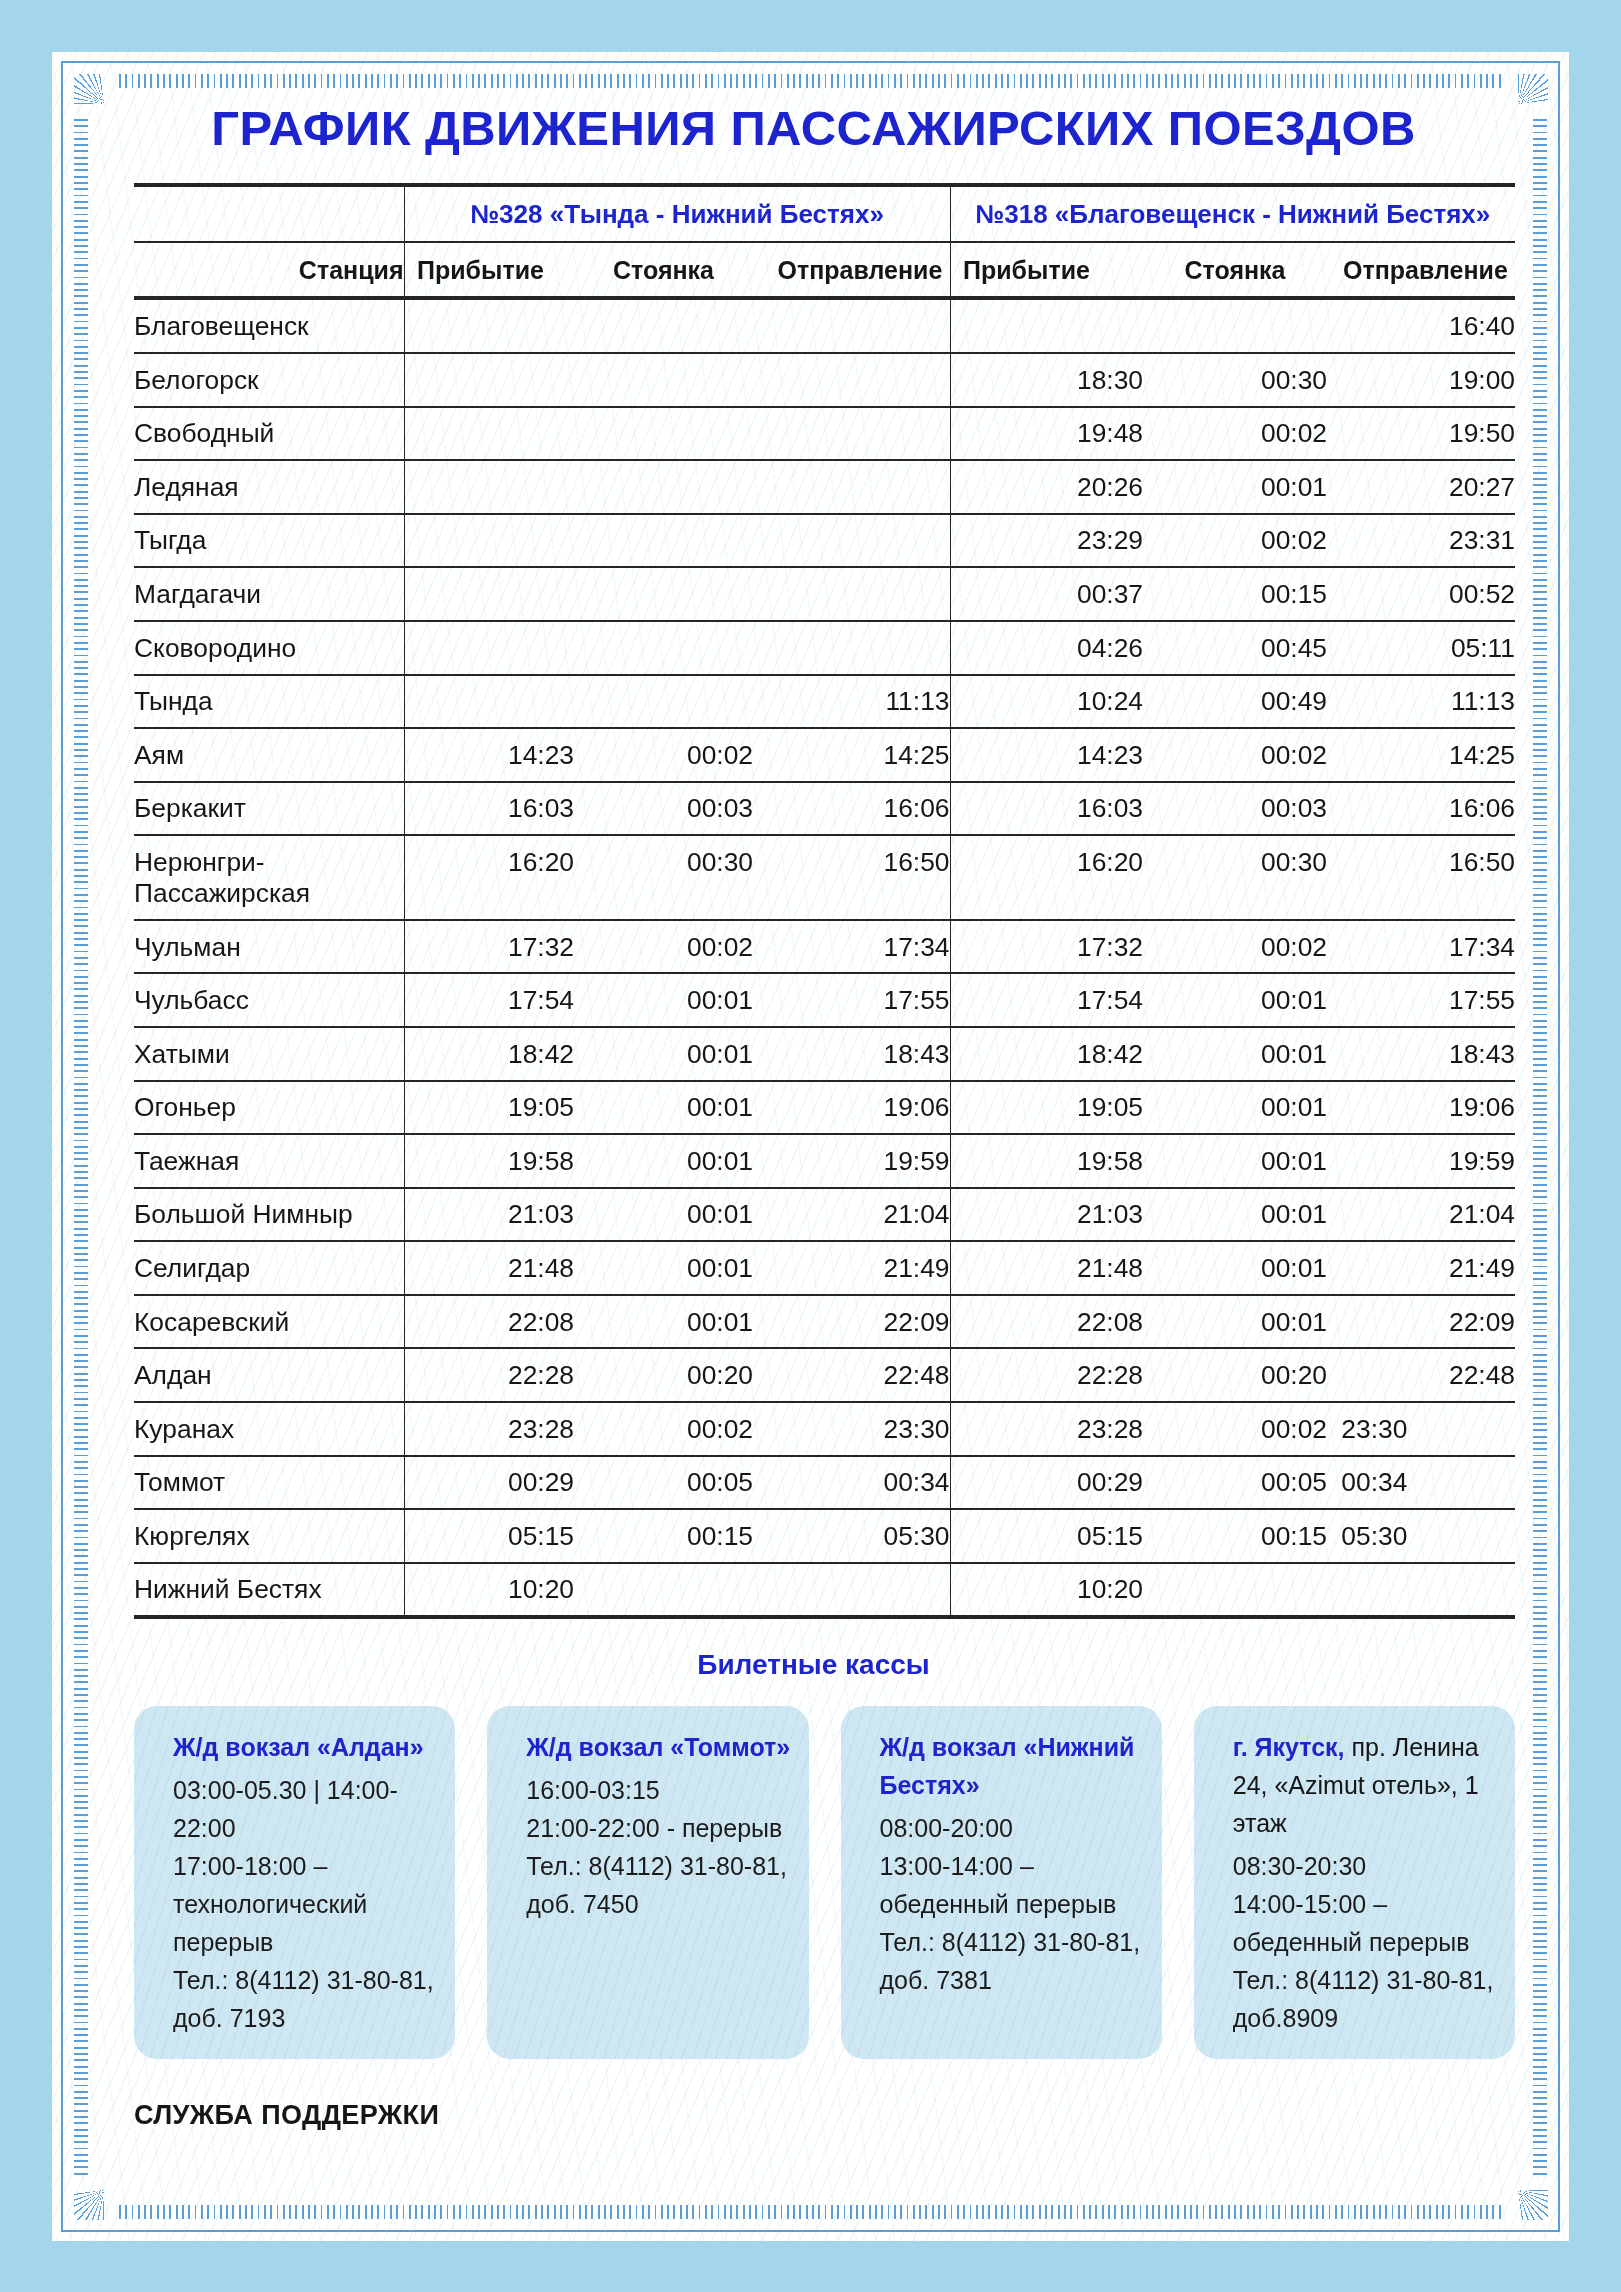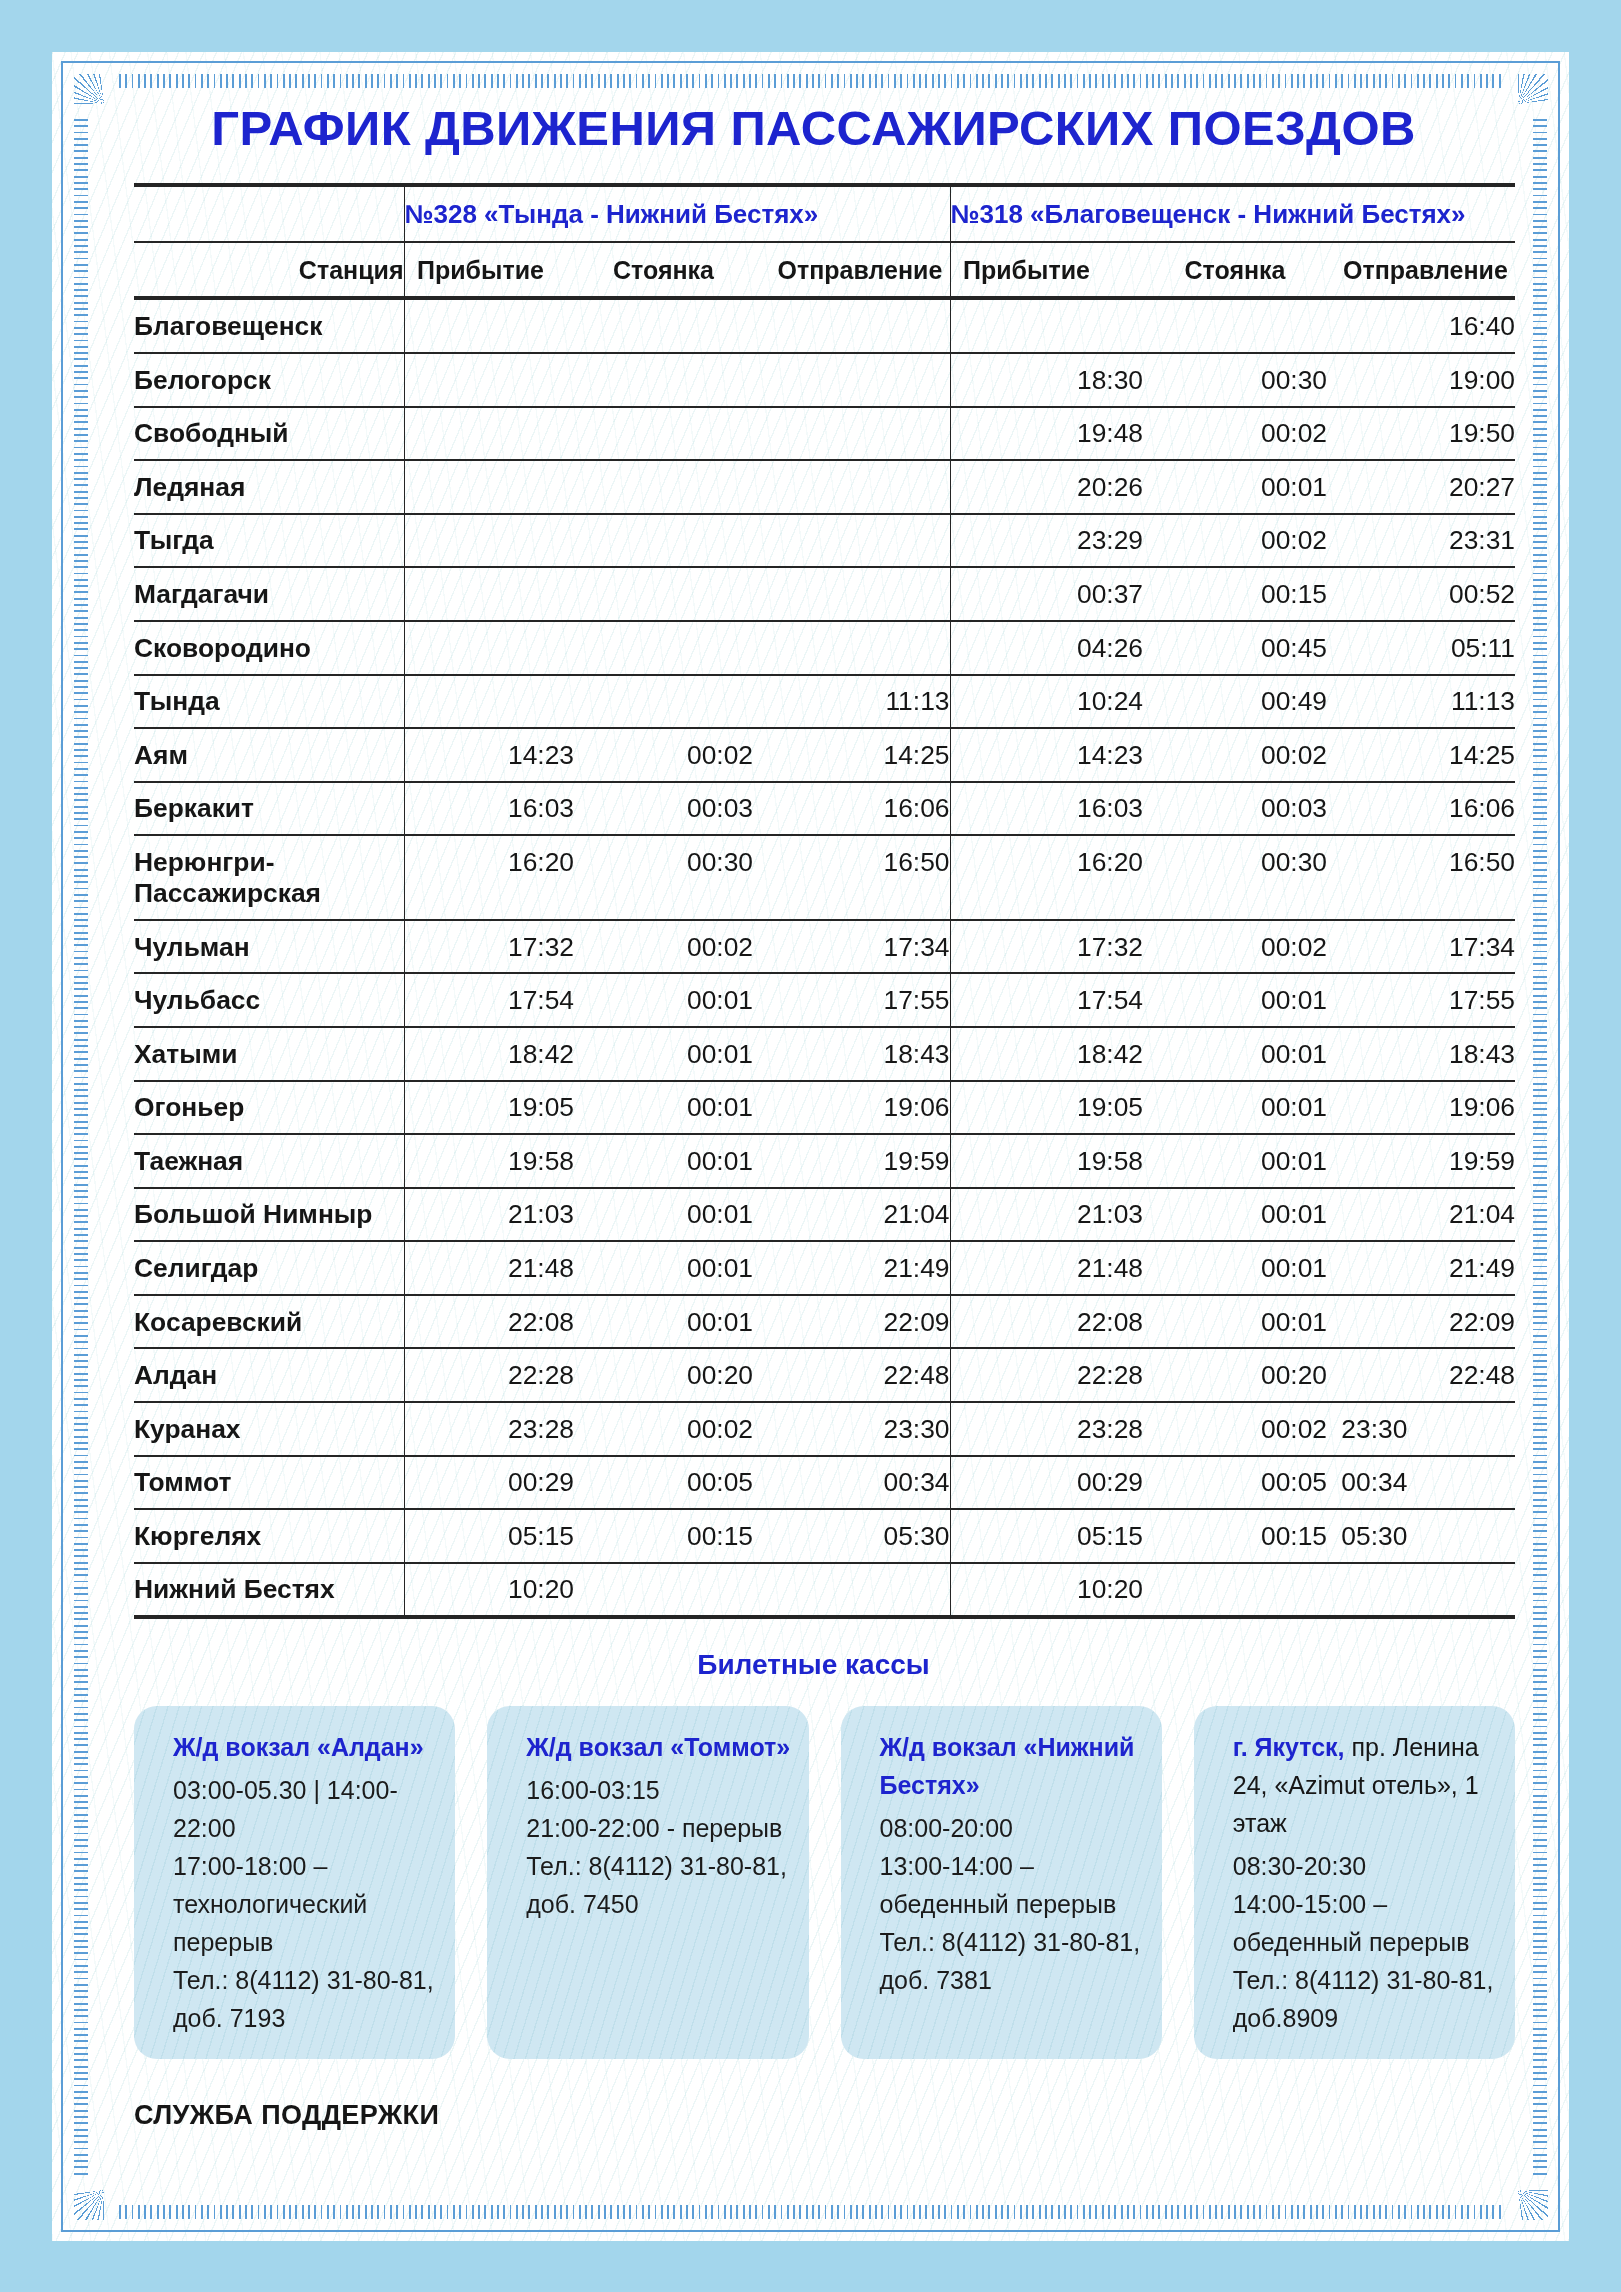--- a/index.html
+++ b/index.html
@@ -70,38 +70,38 @@
   table.schedule col.c-a2{width:193px;}
   table.schedule col.c-s2{width:184px;}
   table.schedule col.c-d2{width:188px;}
 
   table.schedule th, table.schedule td{vertical-align:top; padding:10.7px 0 9.9px 0;}
   tr.group-row th{
     border-top:4.5px solid var(--line);
     border-bottom:2.7px solid var(--line);
     color:var(--accent);
     font-size:26px;
-    text-align:left;
+    text-align:center;
     padding:11.6px 0;
   }
   tr.cols-row th{
     border-bottom:4.5px solid var(--line);
     font-size:25px;
     text-align:left;
     padding-top:12.5px; padding-bottom:11.6px;
   }
   tr.cols-row th.h-station{text-align:right; padding-left:1.8px;}
   tr.cols-row th.h-arr{padding-left:12.5px;}
   tr.cols-row th.h-stop{text-align:center;}
   tr.cols-row th.h-dep{text-align:right; padding-right:7.2px;}
   .vline{border-left:1.8px solid var(--line);}
 
   tbody td{border-bottom:2.7px solid var(--line); font-size:26.4px;}
   tbody tr:last-child td{border-bottom:4.5px solid var(--line);}
-  td.station{text-align:left; padding-left:1.8px; padding-right:9px;font-weight:bold;}
+  td.station{text-align:left; padding-left:1.8px; padding-right:9px;}
   td.time{text-align:right; padding-right:16px; font-variant-numeric:tabular-nums;}
   tr.shift td.grp1.c2{text-align:left; padding-left:14.3px;}
 
   h2.kassy{
     color:var(--accent);
     font-size:28px;
     font-weight:bold;
     text-align:center;
     margin-top:30px;
   }

